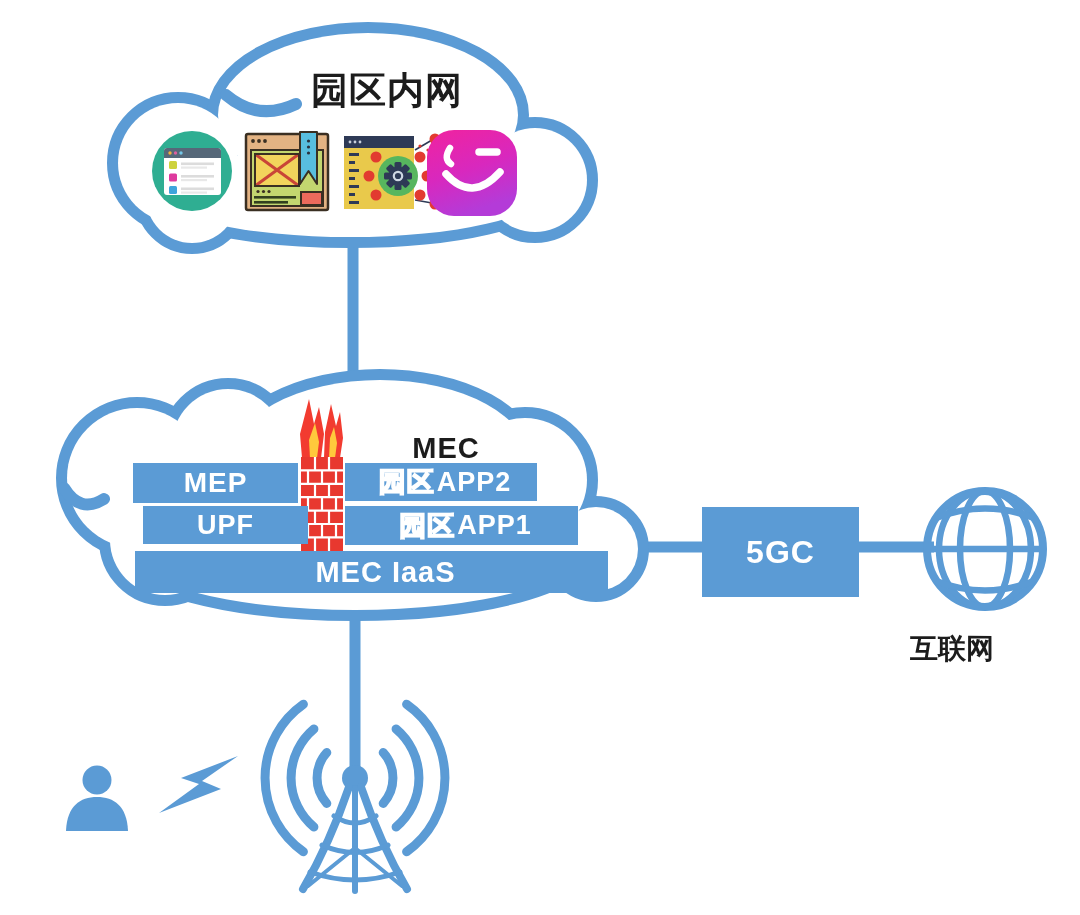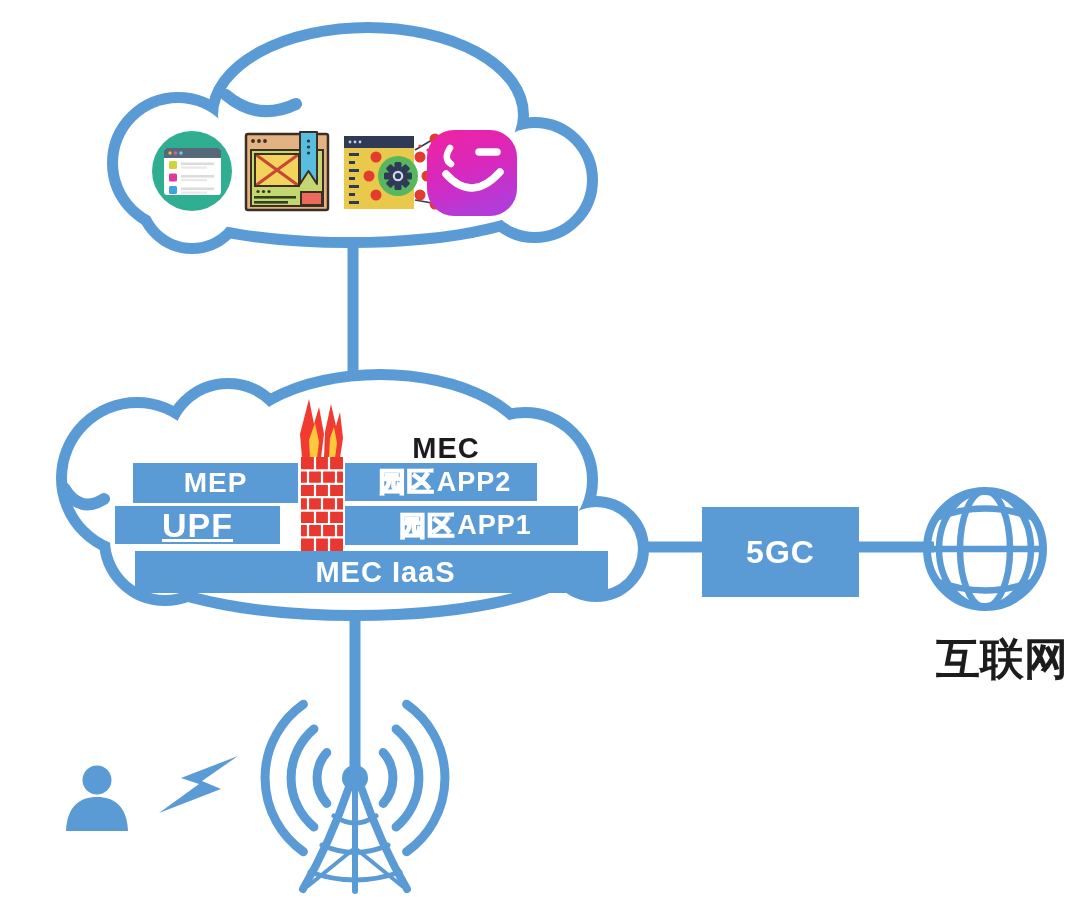--- a/index.html
+++ b/index.html
@@ -2,26 +2,26 @@
 <html><head>
 <meta charset="utf-8">
 <style>
   html,body{margin:0;padding:0;background:#fff;}
   .stage{position:relative;width:1080px;height:915px;background:#fff;overflow:hidden;
          font-family:"Liberation Sans","DejaVu Sans",sans-serif;}
   .stage svg{position:absolute;left:0;top:0;}
   .lbl{position:absolute;color:#1c1c1c;text-align:center;white-space:nowrap;}
   .campus-label{left:307px;top:66px;width:160px;font-size:37px;font-weight:600;letter-spacing:1px;}
   .mec-label{left:395px;top:400px;width:102px;font-size:29px;font-weight:bold;letter-spacing:1px;margin-top:32px;}
-  .internet-label{left:936px;top:630px;width:116px;font-size:44px;font-weight:600;}
+  .internet-label{left:894px;top:630px;width:116px;font-size:28px;font-weight:600;}
   .box{position:absolute;background:#5B9BD5;color:#fff;font-weight:bold;
        display:flex;align-items:center;justify-content:center;letter-spacing:1px;}
   .box-mep{left:133px;top:463px;width:165px;height:40px;font-size:28px;}
   .box-app2{left:345px;top:463px;width:192px;height:38px;font-size:27px;}
-  .box-upf{left:115px;top:506px;width:165px;height:38px;font-size:34px;text-decoration:underline;}
+  .box-upf{left:143px;top:506px;width:165px;height:38px;font-size:27px;}
   .box-app1{left:345px;top:506px;width:233px;height:39px;font-size:27px;}
   .box-iaas{left:135px;top:551px;width:445px;height:42px;font-size:29px;padding-left:28px;}
   .box-5gc{left:702px;top:507px;width:157px;height:90px;font-size:32px;}
   .cjk-outline{color:transparent;-webkit-text-stroke:1.6px #ffffff;margin-right:2px;margin-left:8px;}
 </style>
 </head>
 <body>
 
 <div class="stage">
 
@@ -240,20 +240,21 @@
   <g stroke="#5B9BD5" fill="none">
     <circle cx="985" cy="549" r="58" stroke-width="8"></circle>
     <ellipse cx="985" cy="549" rx="25" ry="58" stroke-width="6.5"></ellipse>
     <ellipse cx="985" cy="549" rx="46" ry="58" stroke-width="6.5"></ellipse>
     <path d="M 936 518 Q 985 499 1034 518" stroke-width="6.5"></path>
     <line x1="928" y1="549" x2="1042" y2="549" stroke-width="6.5"></line>
     <path d="M 936 581 Q 985 600 1034 581" stroke-width="6.5"></path>
   </g>
 </svg>
 
+<div class="lbl campus-label">园区内网</div>
 <div class="lbl mec-label">MEC</div>
 
 <div class="box box-mep">MEP</div>
 <div class="box box-app2">
       <span class="cjk-outline">园区</span>
       <span>APP2</span>
     </div>
 <div class="box box-upf">UPF</div>
 <div class="box box-app1">
       <span class="cjk-outline">园区</span>

